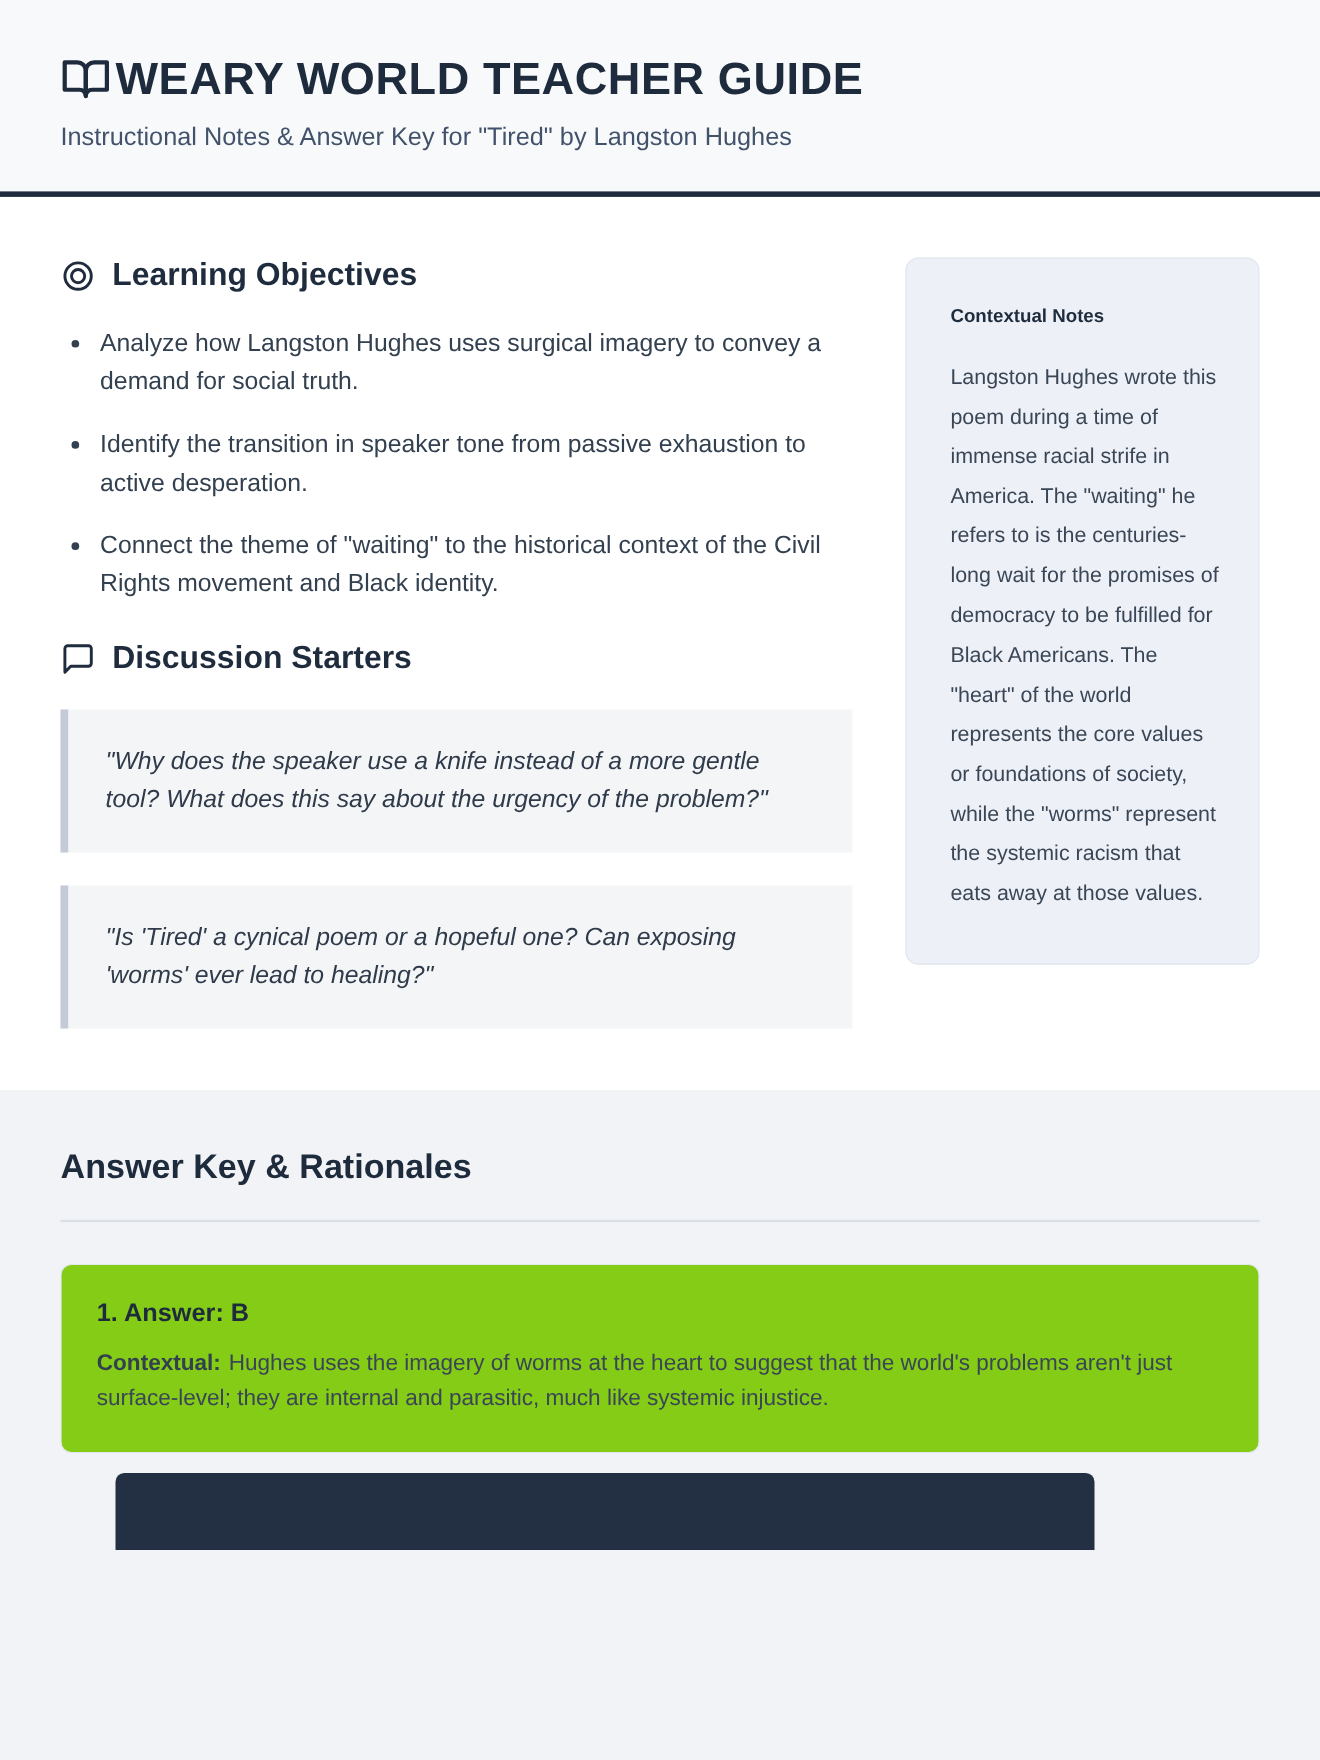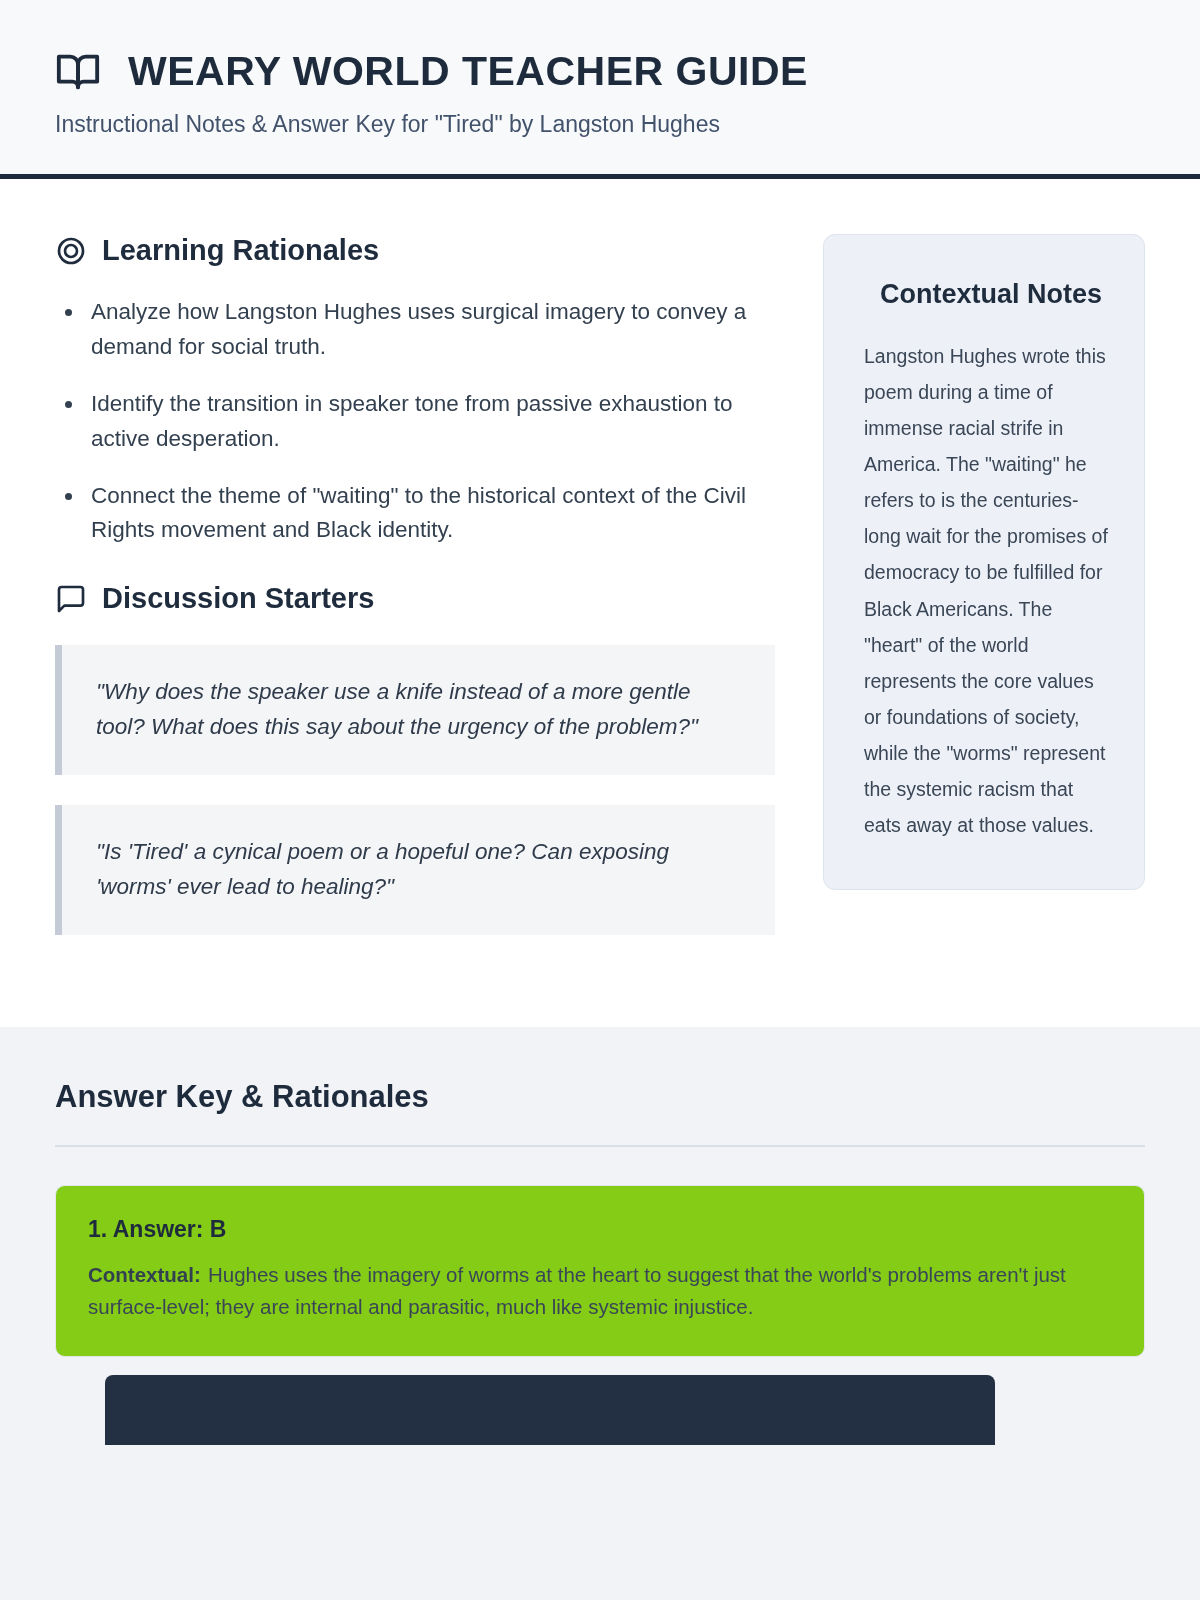--- a/index.html
+++ b/index.html
@@ -19,21 +19,21 @@
 
   
   .header {
     background: #f7f9fb;
     padding: 48px 55px 36px 55px;
     border-bottom: 5px solid #1e2b3c;
   }
   .title-row {
     display: flex;
     align-items: center;
-    gap: 27px;
+    gap: 4px;
   }
   .book-icon svg { display: block; }
   .page-title {
     font-size: 41px;
     font-weight: 800;
     letter-spacing: 0.5px;
     color: #1e2b3c;
   }
   .subtitle {
     margin-top: 16px;
@@ -90,36 +90,35 @@
   .sidebar-card {
     width: 322px;
     flex: 0 0 322px;
     background: #edf1f7;
     border: 1px solid #dde4ec;
     border-radius: 12px;
     padding: 42px 36px 46px 40px;
     align-self: flex-start;
   }
   .sidebar-title {
-    font-size: 27px;
+    font-size: 17px;
     font-weight: 700;
     color: #1f2c3d;
     line-height: 1.3;
     margin-bottom: 26px;
-    margin-left: 16px;
   }
   .sidebar-body {
     font-size: 19.5px;
     line-height: 1.85;
     color: #3a4656;
   }
 
   
   .answer-section {
-    margin-top: 92px;
+    margin-top: 56px;
     background: #f1f3f6;
     padding: 52px 55px 0 55px;
     flex: 1;
   }
   .answer-heading {
     font-size: 31px;
     font-weight: 700;
     color: #1e2b3c;
     padding-bottom: 30px;
     border-bottom: 2px solid #dadfe6;
@@ -178,21 +177,21 @@
 
     <div class="left-col">
 
       <h2 class="section-heading">
         <span>
           <svg width="32" height="32" viewBox="0 0 24 24" fill="none" stroke="#1f2c3d" stroke-width="2">
             <circle cx="12" cy="12" r="9"></circle>
             <circle cx="12" cy="12" r="4.5"></circle>
           </svg>
         </span>
-        <span>Learning Rationales</span>
+        <span>Learning Objectives</span>
       </h2>
 
       <ul class="objectives-list">
         <li>Analyze how Langston Hughes uses surgical imagery to convey a demand for social truth.</li>
         <li>Identify the transition in speaker tone from passive exhaustion to active desperation.</li>
         <li>Connect the theme of "waiting" to the historical context of the Civil Rights movement and Black identity.</li>
       </ul>
 
       <h2 class="section-heading discussion-heading">
         <span>

